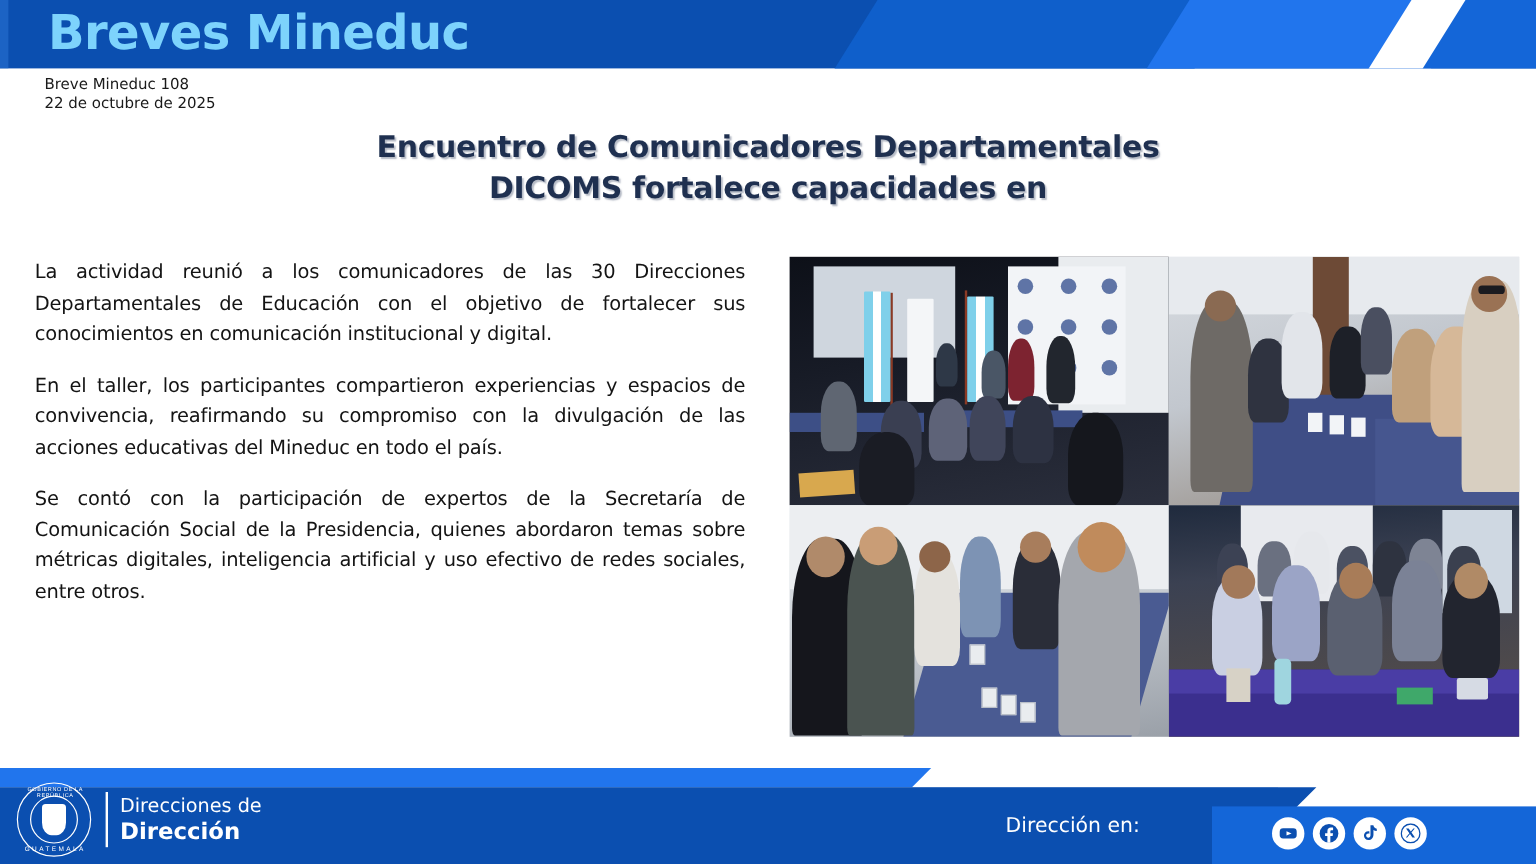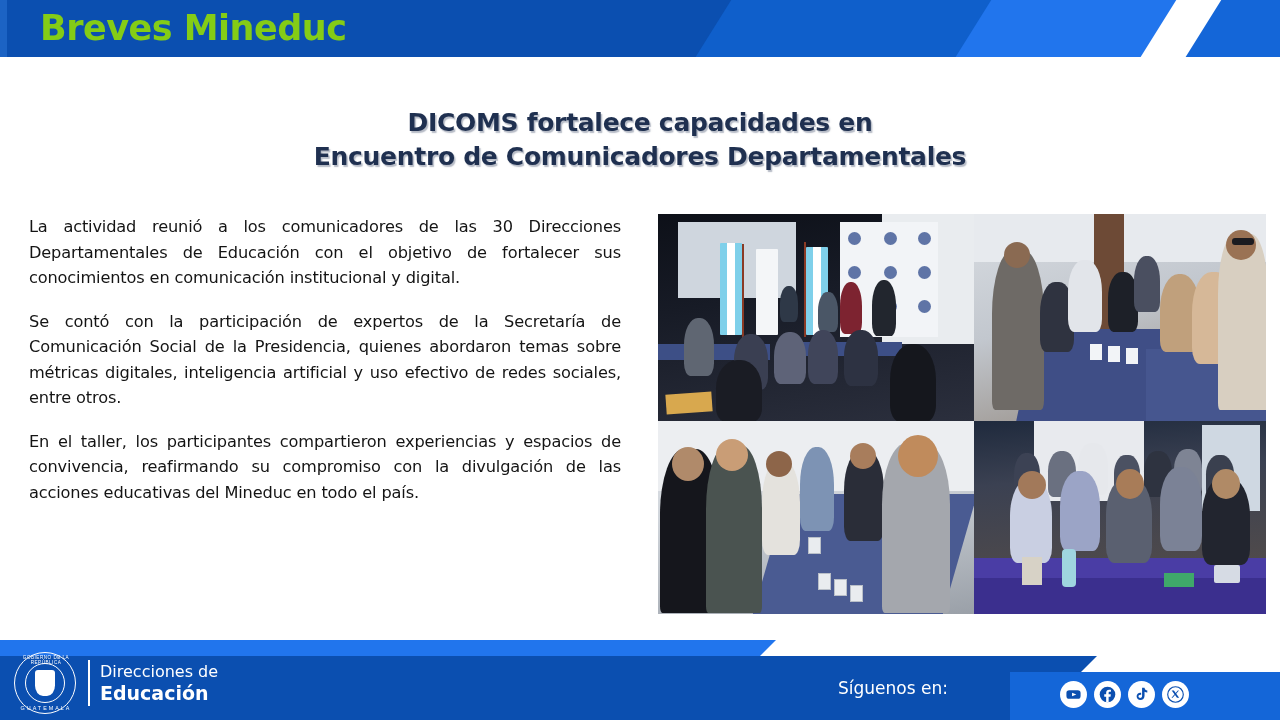--- a/index.html
+++ b/index.html
@@ -14,21 +14,21 @@
     background:#0B4FB0; overflow:hidden;
   }
   .hdr-edge { position:absolute; left:0; top:0; width:7px; height:57px; background:#1c63c4; }
   .hdr-stripe { position:absolute; top:-40px; height:180px; transform:skewX(-32deg); }
   .hdr-s1 { left:700px;  width:300px; background:#0F5FCB; }
   .hdr-s2 { left:960px;  width:230px; background:#2175ED; }
   .hdr-s3 { left:1145px; width:52px;  background:#ffffff; }
   .hdr-s4 { left:1190px; width:170px; background:#1466D8; }
   .hdr-title {
     position:absolute; left:40px; top:2px;
-    font-size:35px; font-weight:bold; color:#84cc16;
+    font-size:40px; font-weight:bold; color:#7dd3fc;
     letter-spacing:-0.5px; line-height:52px;
     font-family:"DejaVu Sans", sans-serif;
   }
 
   
   .meta {
     position:absolute; left:37px; top:62px;
     font-size:12.5px; color:#1a1a1a; line-height:16px;
     font-family:"DejaVu Sans", sans-serif;
   }
@@ -155,30 +155,34 @@
 
   <div class="header">
     <div class="hdr-edge"></div>
     <div class="hdr-stripe hdr-s1"></div>
     <div class="hdr-stripe hdr-s2"></div>
     <div class="hdr-stripe hdr-s3"></div>
     <div class="hdr-stripe hdr-s4"></div>
     <div class="hdr-title">Breves Mineduc</div>
   </div>
 
+  <div class="meta">
+    <div>Breve Mineduc  108</div>
+    <div>22 de octubre de 2025</div>
+  </div>
 
   <div class="headline">
+    <div>Encuentro de Comunicadores Departamentales</div>
     <div>DICOMS fortalece capacidades en</div>
-    <div>Encuentro de Comunicadores Departamentales</div>
   </div>
 
   <div class="article">
     <p>La actividad reunió a los comunicadores de las 30 Direcciones Departamentales de Educación con el objetivo de fortalecer sus conocimientos en comunicación institucional y digital.</p>
+    <p>En el taller, los participantes compartieron experiencias y espacios de convivencia, reafirmando su compromiso con la divulgación de las acciones educativas del Mineduc en todo el país.</p>
     <p>Se contó con la participación de expertos de la Secretaría de Comunicación Social de la Presidencia, quienes abordaron temas sobre métricas digitales, inteligencia artificial y uso efectivo de redes sociales, entre otros.</p>
-    <p>En el taller, los participantes compartieron experiencias y espacios de convivencia, reafirmando su compromiso con la divulgación de las acciones educativas del Mineduc en todo el país.</p>
   </div>
 
   <div class="photos">
 
     <div class="ph p1">
       <div class="screen"></div>
       <div class="wallR"></div>
       <div class="backdrop">
         <div class="bdlogo" style="left:8px; top:10px;"></div>
         <div class="bdlogo" style="left:44px; top:10px;"></div>
@@ -287,24 +291,24 @@
   </div>
 
   <div class="seal">
     <div class="seal-txt-top">GOBIERNO DE LA REPÚBLICA</div>
     <div class="seal-inner"></div>
     <div class="seal-txt-bot">GUATEMALA</div>
   </div>
   <div class="f-divider"></div>
   <div class="f-brand">
     <div class="l1">Direcciones de</div>
-    <div class="l2">Educación</div>
-  </div>
-
-  <div class="follow">Síguenos en:</div>
+    <div class="l2">Dirección</div>
+  </div>
+
+  <div class="follow">Dirección en:</div>
 
   <div class="social">
     <div class="sicon">
       <svg width="17" height="17" viewBox="0 0 24 24">
           <rect x="2" y="6" width="20" height="12" rx="4" fill="#0B4FB0"></rect>
           <polygon points="10,9.5 16,12 10,14.5" fill="#ffffff"></polygon>
         </svg>
     </div>
     <div class="sicon">
       <svg width="17" height="17" viewBox="0 0 24 24">

